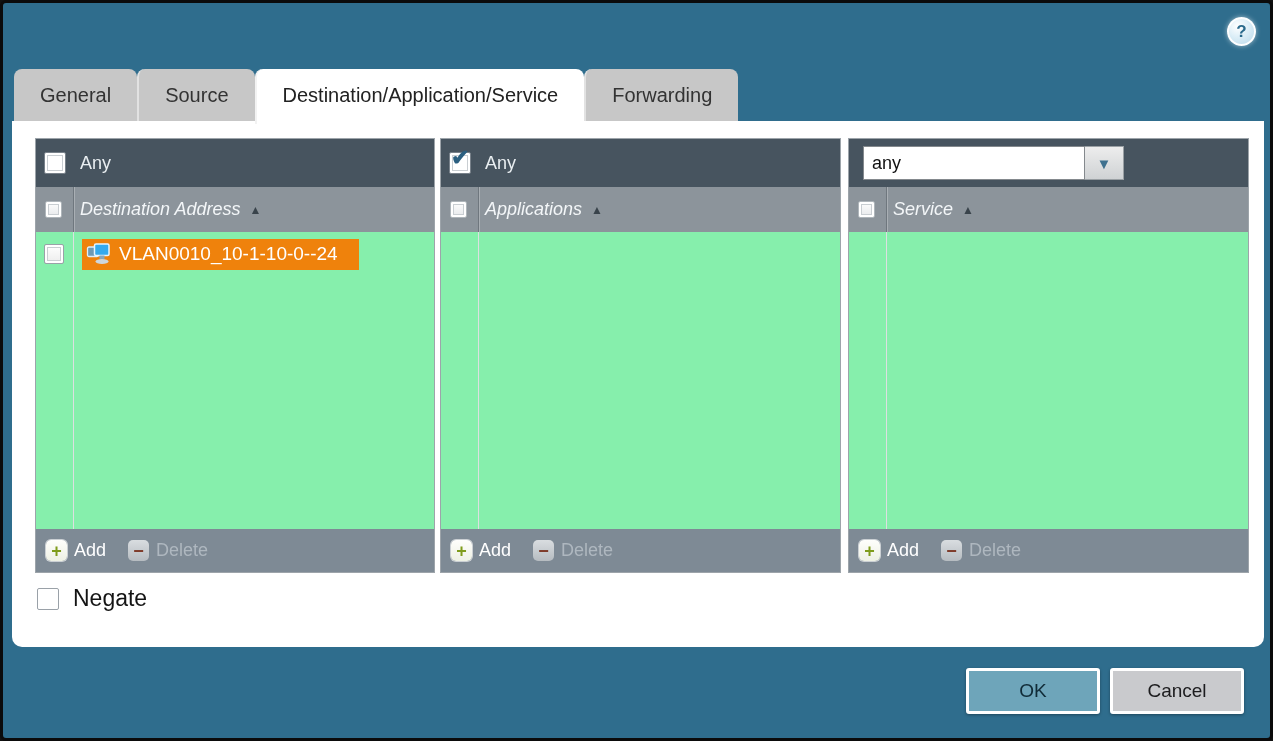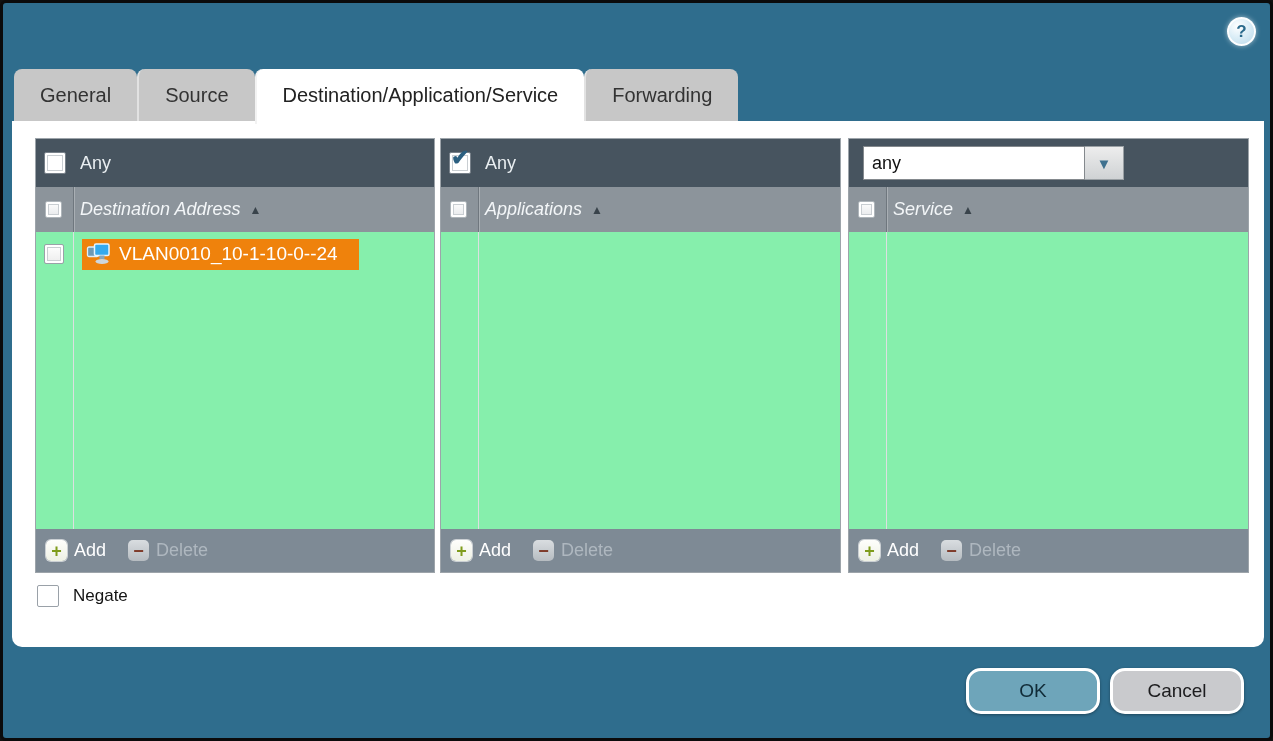--- a/index.html
+++ b/index.html
@@ -143,26 +143,26 @@
     border: 1px solid #9aa0a4; border-left: none;
     display: flex; align-items: center; justify-content: center;
     cursor: pointer; color: #3f718f; font-size: 15px;
   }
 
   
   .negate-row {
     position: absolute; left: 25px; top: 464px;
     display: flex; align-items: center;
   }
-  .negate-label { margin-left: 14px; font-size: 17px; color: #141414; }
+  .negate-label { margin-left: 14px; font-size: 23px; color: #141414; }
 
   
   .btn {
     position: absolute; top: 665px; width: 134px; height: 46px;
-    border: 3px solid #ffffff; border-radius: 15px;
+    border: 3px solid #ffffff; border-radius: 3px;
     font-size: 19px; font-family: "Liberation Sans", sans-serif;
     display: flex; align-items: center; justify-content: center;
     cursor: pointer; box-shadow: 0 1px 3px rgba(0,0,0,.35);
   }
   .ok-btn { left: 963px; background: #6ea5ba; color: #102b37; }
   .cancel-btn { left: 1107px; background: #c9cacd; color: #1c1c1e; }
 
   .net-icon { display: block; }
 </style>
 </head>

